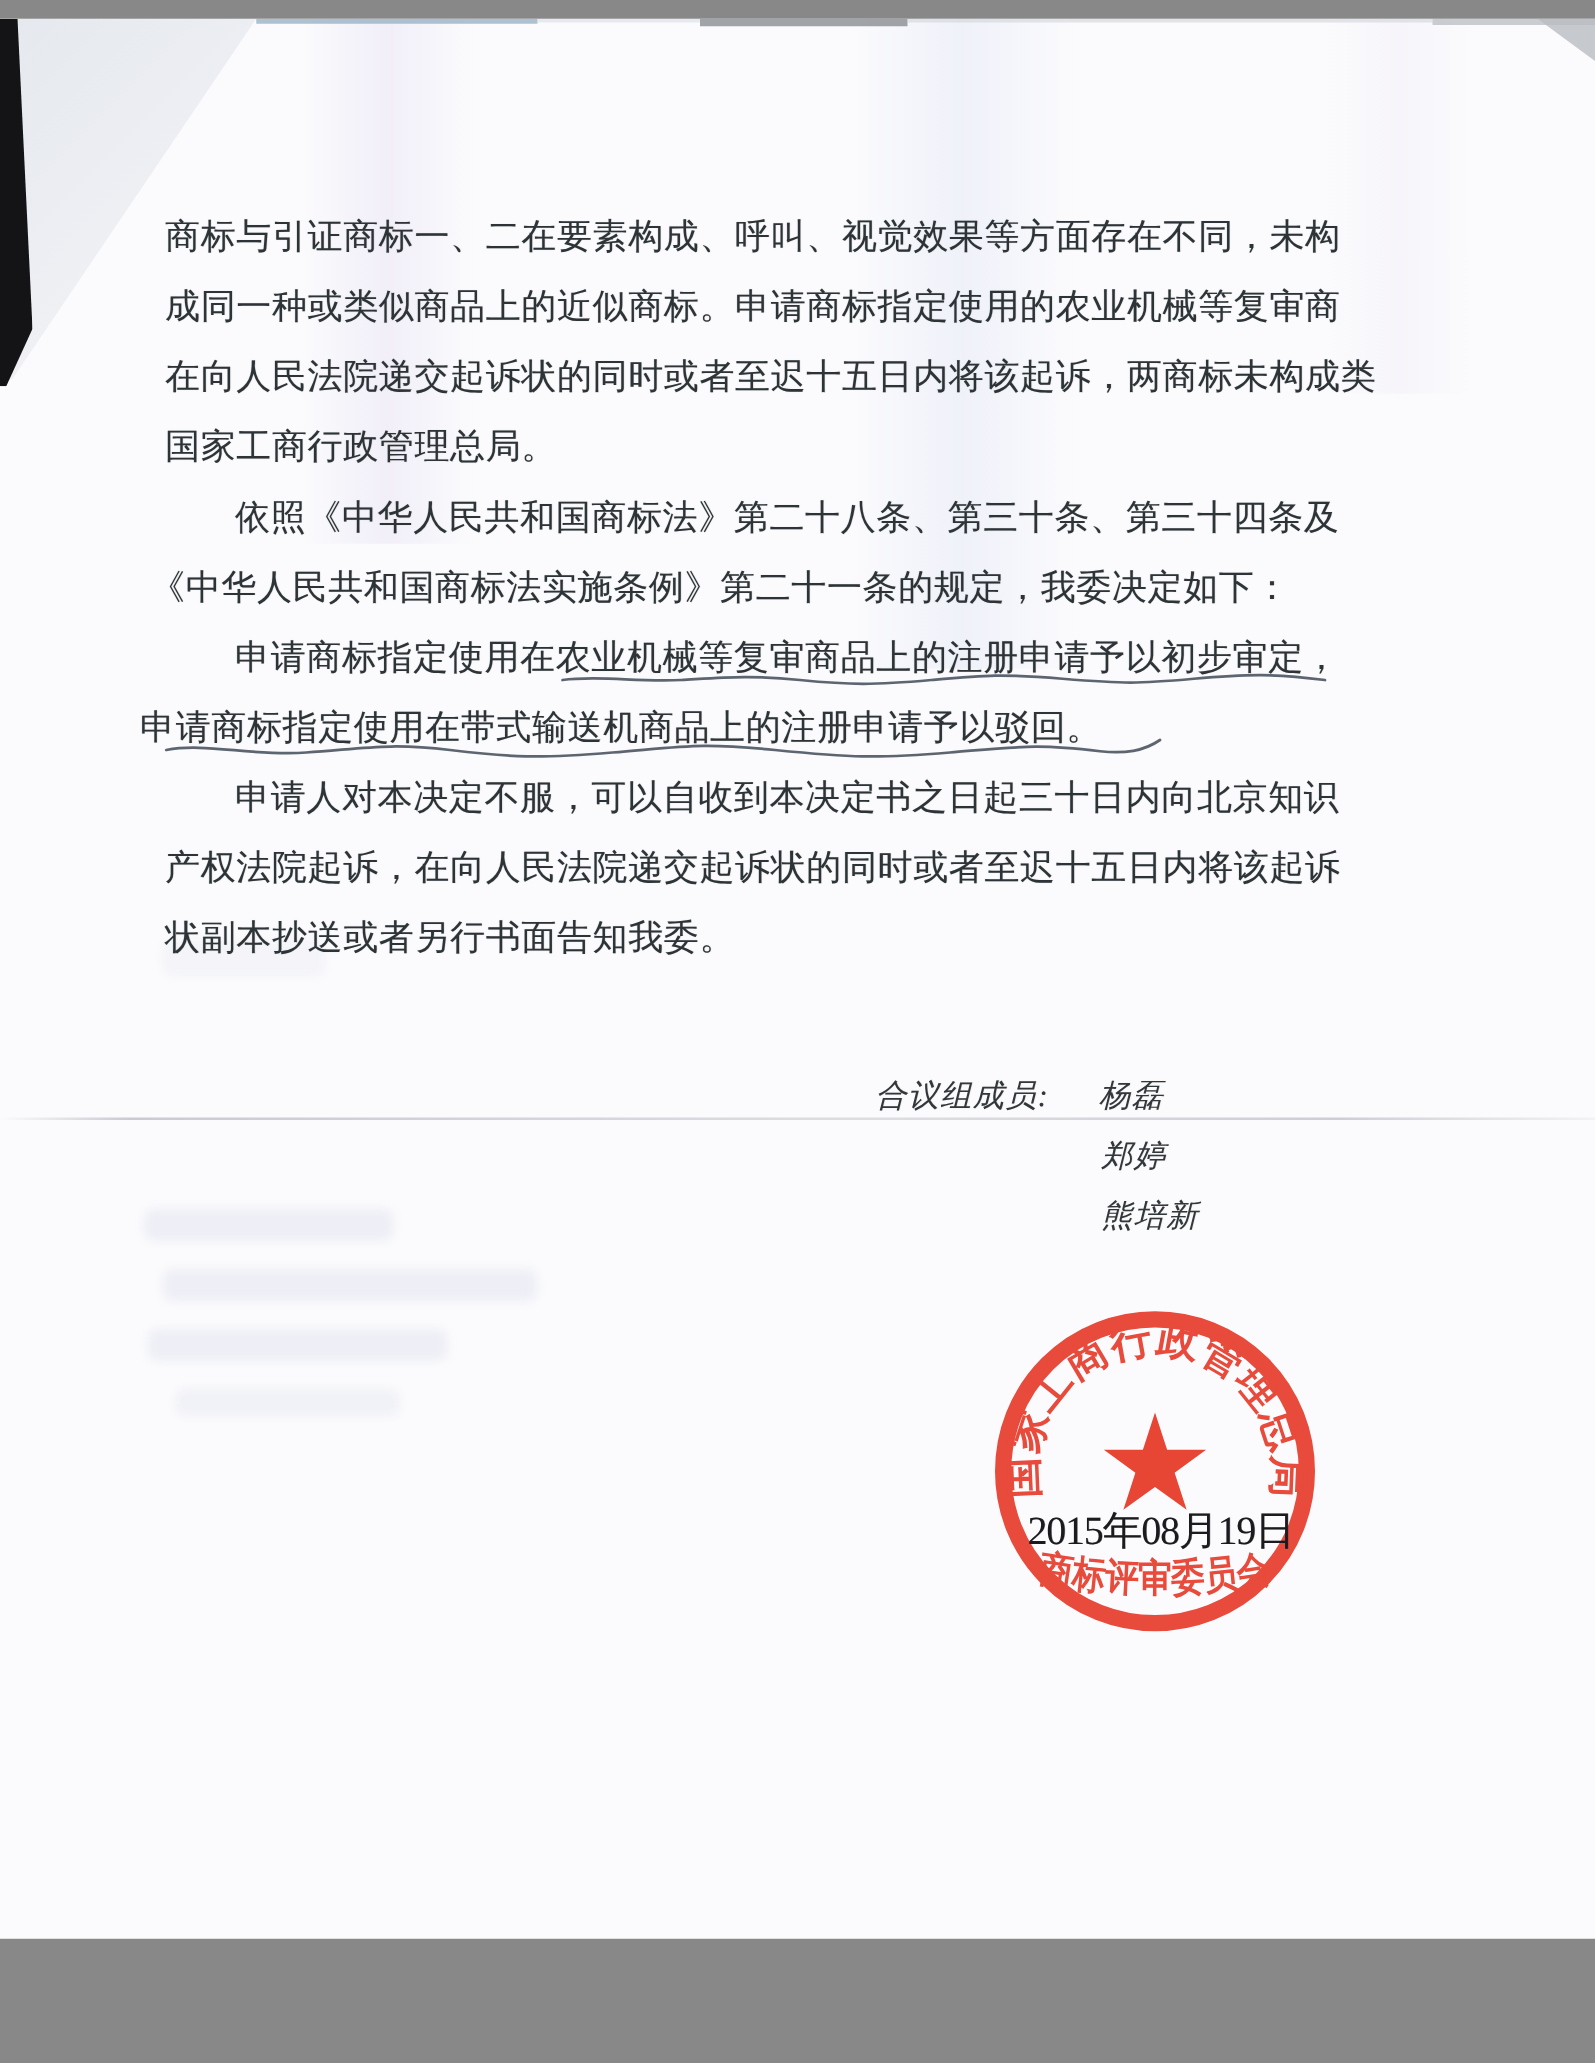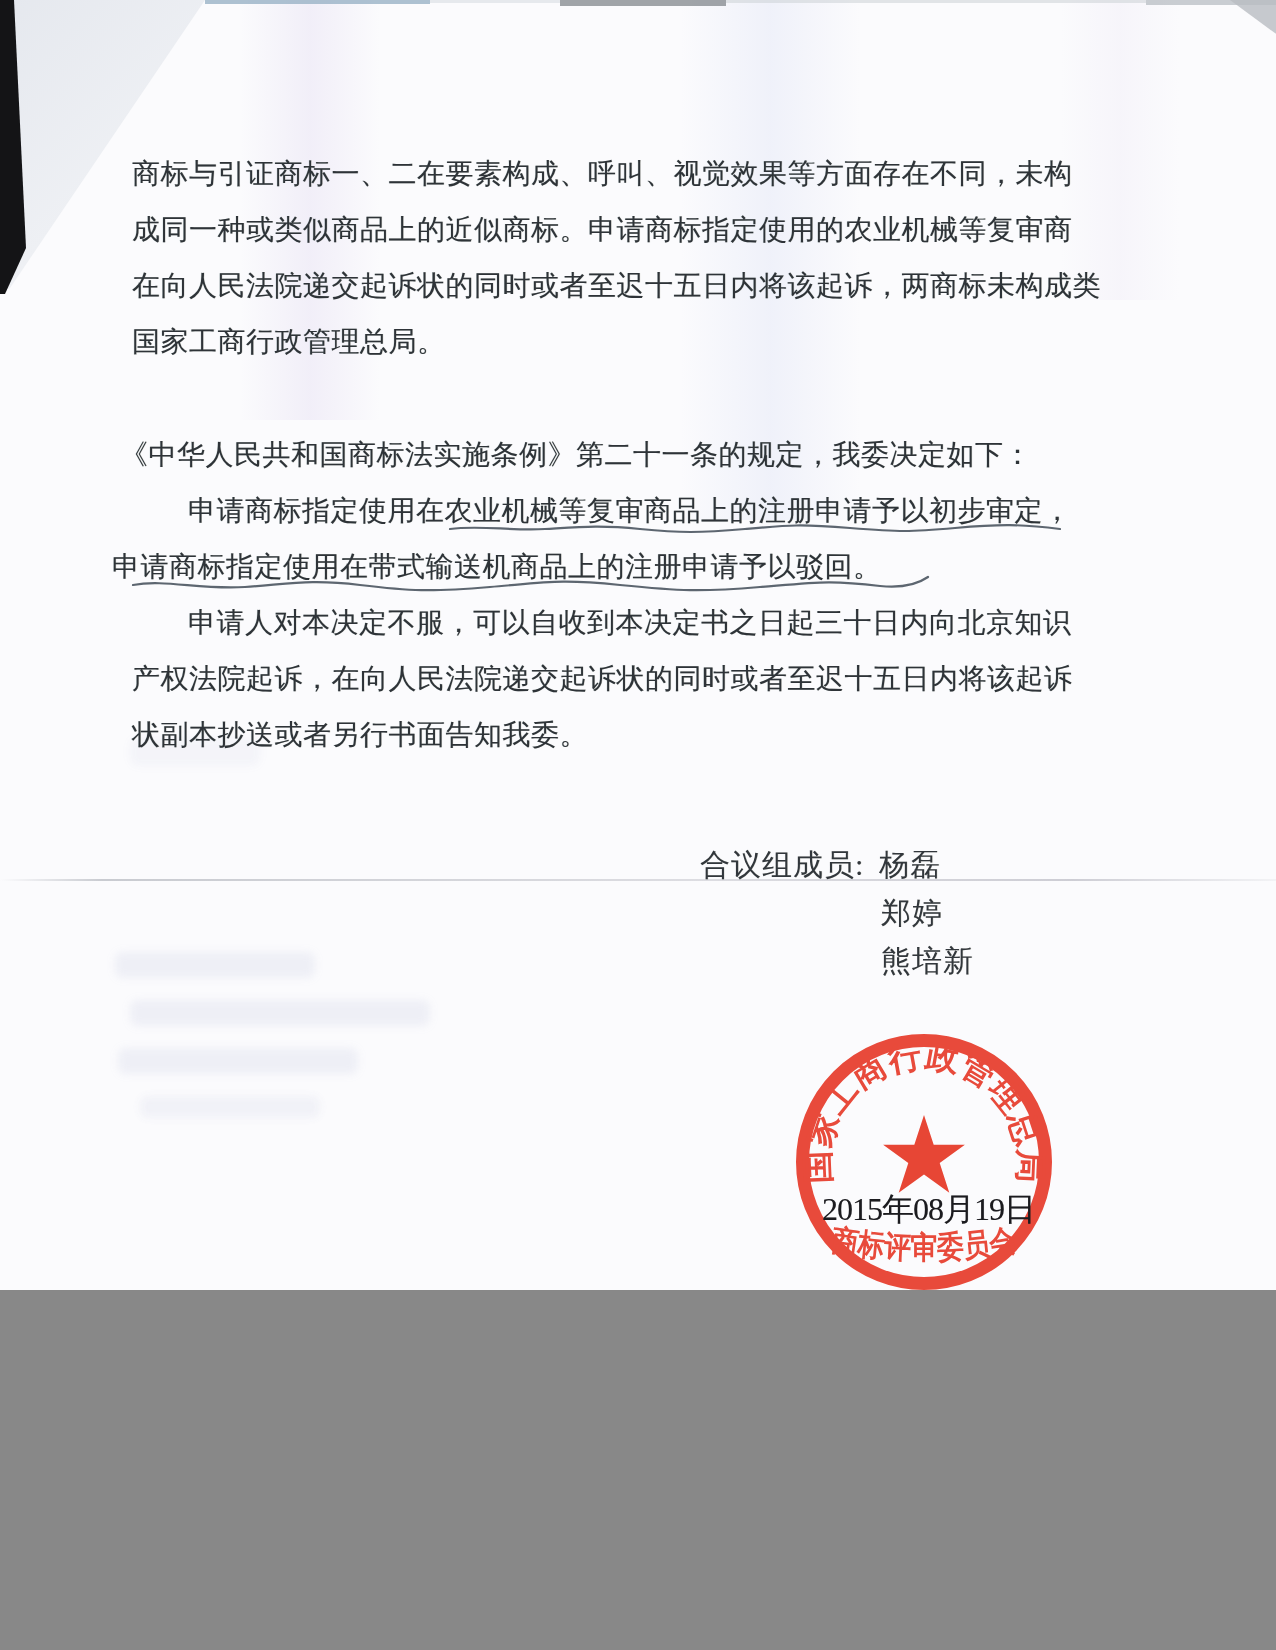--- a/index.html
+++ b/index.html
@@ -1,17 +1,17 @@
 <!DOCTYPE html>
 <html><head>
 <meta charset="utf-8">
 <style>
   html,body{margin:0;padding:0;background:#888;}
   #page{
-    position:relative;width:1276px;height:1290px;margin:0 auto;
+    position:relative;width:1276px;height:1536px;margin:15px auto;
     background:#fbfbfd;overflow:hidden;
     font-family:"Liberation Serif","DejaVu Serif",serif;
   }
   
   .streak{position:absolute;top:0;pointer-events:none;}
   #streak1{left:240px;width:140px;height:420px;background:linear-gradient(to right,rgba(216,206,236,0),rgba(216,206,236,.28),rgba(216,206,236,0));}
   #streak2{left:680px;width:180px;height:520px;background:linear-gradient(to right,rgba(205,212,240,0),rgba(205,212,240,.25),rgba(205,212,240,0));}
   #streak3{left:1060px;width:120px;height:300px;background:linear-gradient(to right,rgba(228,220,240,0),rgba(228,220,240,.2),rgba(228,220,240,0));}
   #corner-fold{
     position:absolute;left:0;top:0;width:220px;height:300px;
@@ -38,22 +38,22 @@
     background:linear-gradient(to right,rgba(140,145,155,0),rgba(140,145,155,.45) 8%,rgba(150,150,162,.3) 55%,rgba(160,160,172,.5) 84%,rgba(140,145,155,.08));
   }
   .ghost{position:absolute;background:rgba(128,138,186,.10);border-radius:8px;filter:blur(4px);}
   
   .line{
     position:absolute;white-space:nowrap;
     font-size:28px;color:#2e3338;letter-spacing:.5px;
     text-shadow:.4px 0 .6px rgba(90,90,60,.25), -.4px 0 .6px rgba(60,110,110,.2);
   }
   .sig{
-    position:absolute;white-space:nowrap;font-size:30px;color:#32373c;
-    letter-spacing:1px;text-shadow:.4px 0 .6px rgba(90,90,60,.25);
+    position:absolute;white-space:nowrap;font-size:25px;color:#32373c;
+    letter-spacing:1px;text-shadow:.4px 0 .6px rgba(90,90,60,.25);font-style:italic;
   }
   #pen-marks{position:absolute;left:0;top:0;pointer-events:none;}
   #seal{position:absolute;left:788px;top:1026px;opacity:.94;}
   #seal text{font-family:"Liberation Serif","DejaVu Serif",serif;font-weight:bold;}
   #decision-date{
     position:absolute;left:822px;top:1188px;font-size:32px;letter-spacing:-1px;
     color:#1b1b1f;white-space:nowrap;text-shadow:.3px .3px .5px rgba(40,40,40,.4);
   }
   #page-number{
     position:absolute;left:600px;top:1538px;font-size:20px;letter-spacing:1px;color:#453c36;
@@ -80,20 +80,21 @@
   <div class="ghost" style="left:115px;top:952px;width:200px;height:26px"></div>
   <div class="ghost" style="left:130px;top:1000px;width:300px;height:26px"></div>
   <div class="ghost" style="left:118px;top:1048px;width:240px;height:26px"></div>
   <div class="ghost" style="left:140px;top:1096px;width:180px;height:22px;opacity:.8"></div>
   <div class="ghost" style="left:130px;top:738px;width:130px;height:28px;opacity:.6"></div>
 
   <div class="line" style="left:132px;top:155px">商标与引证商标一、二在要素构成、呼叫、视觉效果等方面存在不同，未构</div>
   <div class="line" style="left:132px;top:211px">成同一种或类似商品上的近似商标。申请商标指定使用的农业机械等复审商</div>
   <div class="line" style="left:132px;top:267px">在向人民法院递交起诉状的同时或者至迟十五日内将该起诉，两商标未构成类</div>
   <div class="line" style="left:132px;top:323px">国家工商行政管理总局。</div>
+  <div class="line" style="left:188px;top:380px">依照《中华人民共和国商标法》第二十八条、第三十条、第三十四条及</div>
   <div class="line" style="left:120px;top:436px">《中华人民共和国商标法实施条例》第二十一条的规定，我委决定如下：</div>
   <div class="line" style="left:188px;top:492px">申请商标指定使用在农业机械等复审商品上的注册申请予以初步审定，</div>
   <div class="line" style="left:112px;top:548px">申请商标指定使用在带式输送机商品上的注册申请予以驳回。</div>
   <div class="line" style="left:188px;top:604px">申请人对本决定不服，可以自收到本决定书之日起三十日内向北京知识</div>
   <div class="line" style="left:132px;top:660px">产权法院起诉，在向人民法院递交起诉状的同时或者至迟十五日内将该起诉</div>
   <div class="line" style="left:132px;top:716px">状副本抄送或者另行书面告知我委。</div>
 
   <svg id="pen-marks" width="1276" height="1650" viewBox="0 0 1276 1650">
     <path d="M 450 529 C 480 525, 510 531, 545 529 S 600 525, 640 529 S 700 533, 745 529 S 800 524, 850 528 S 910 532, 955 528 S 1020 524, 1060 529" fill="none" stroke="#414b57" stroke-width="2.2" stroke-linecap="round" opacity=".85"></path>
     <path d="M 133 585 C 165 579, 200 590, 245 587 S 310 579, 360 585 S 430 592, 490 587 S 560 579, 620 585 S 700 592, 760 587 S 830 580, 880 586 C 900 588, 915 586, 928 577" fill="none" stroke="#414b57" stroke-width="2.2" stroke-linecap="round" opacity=".85"></path>

